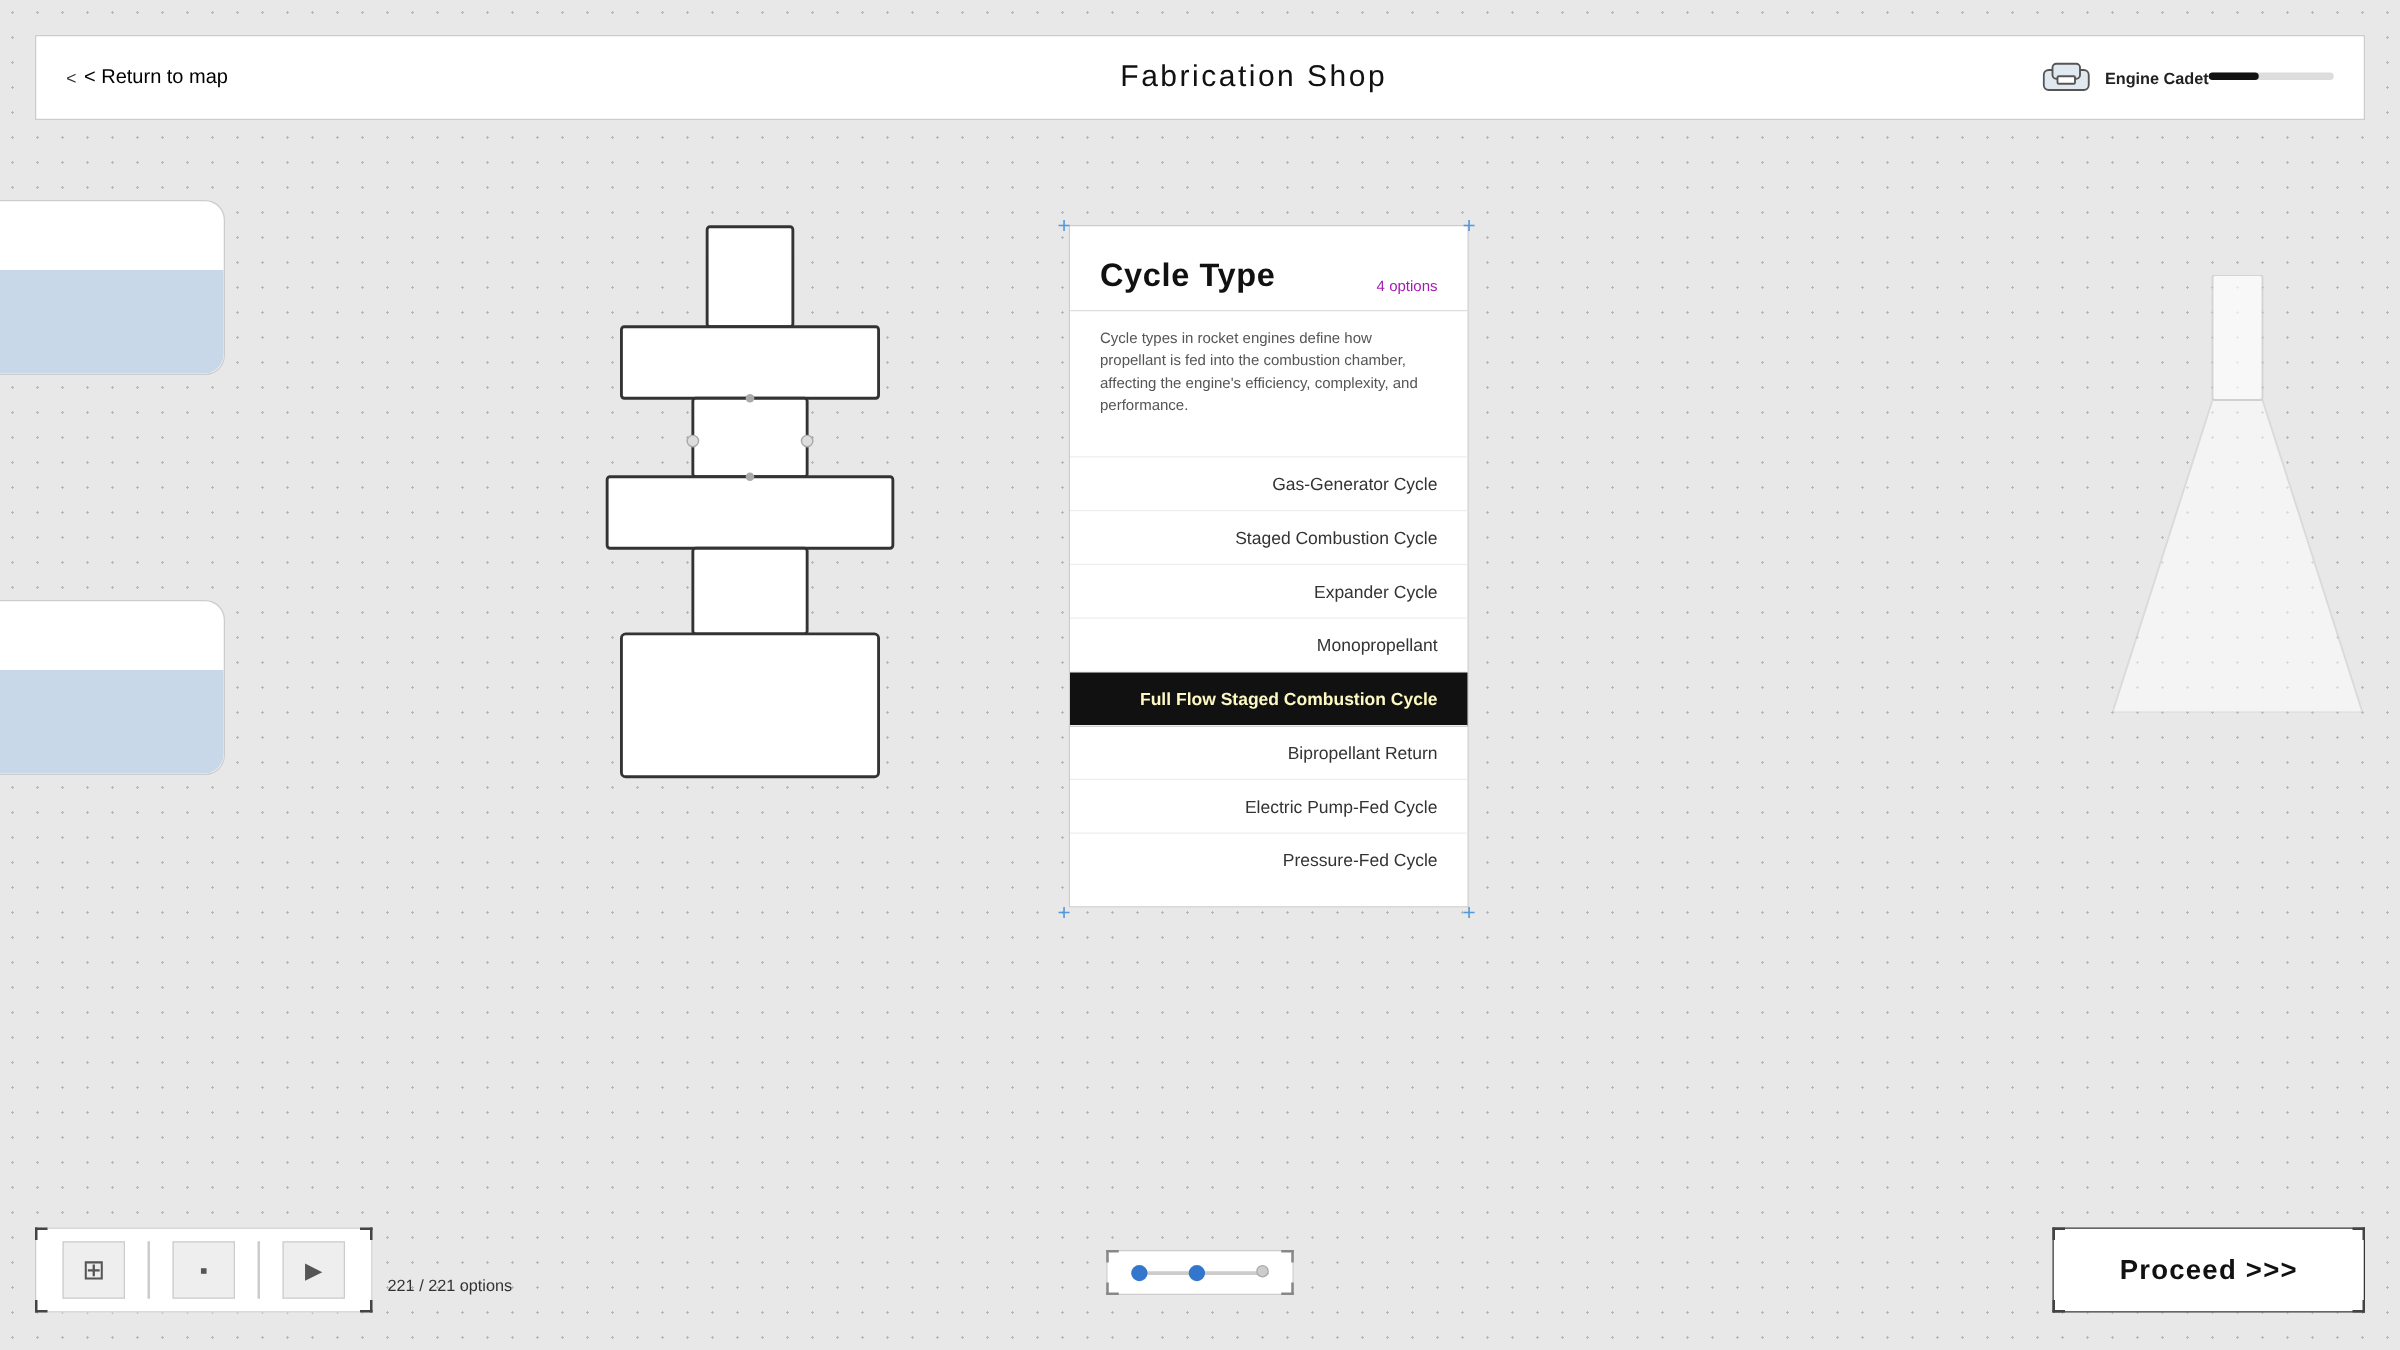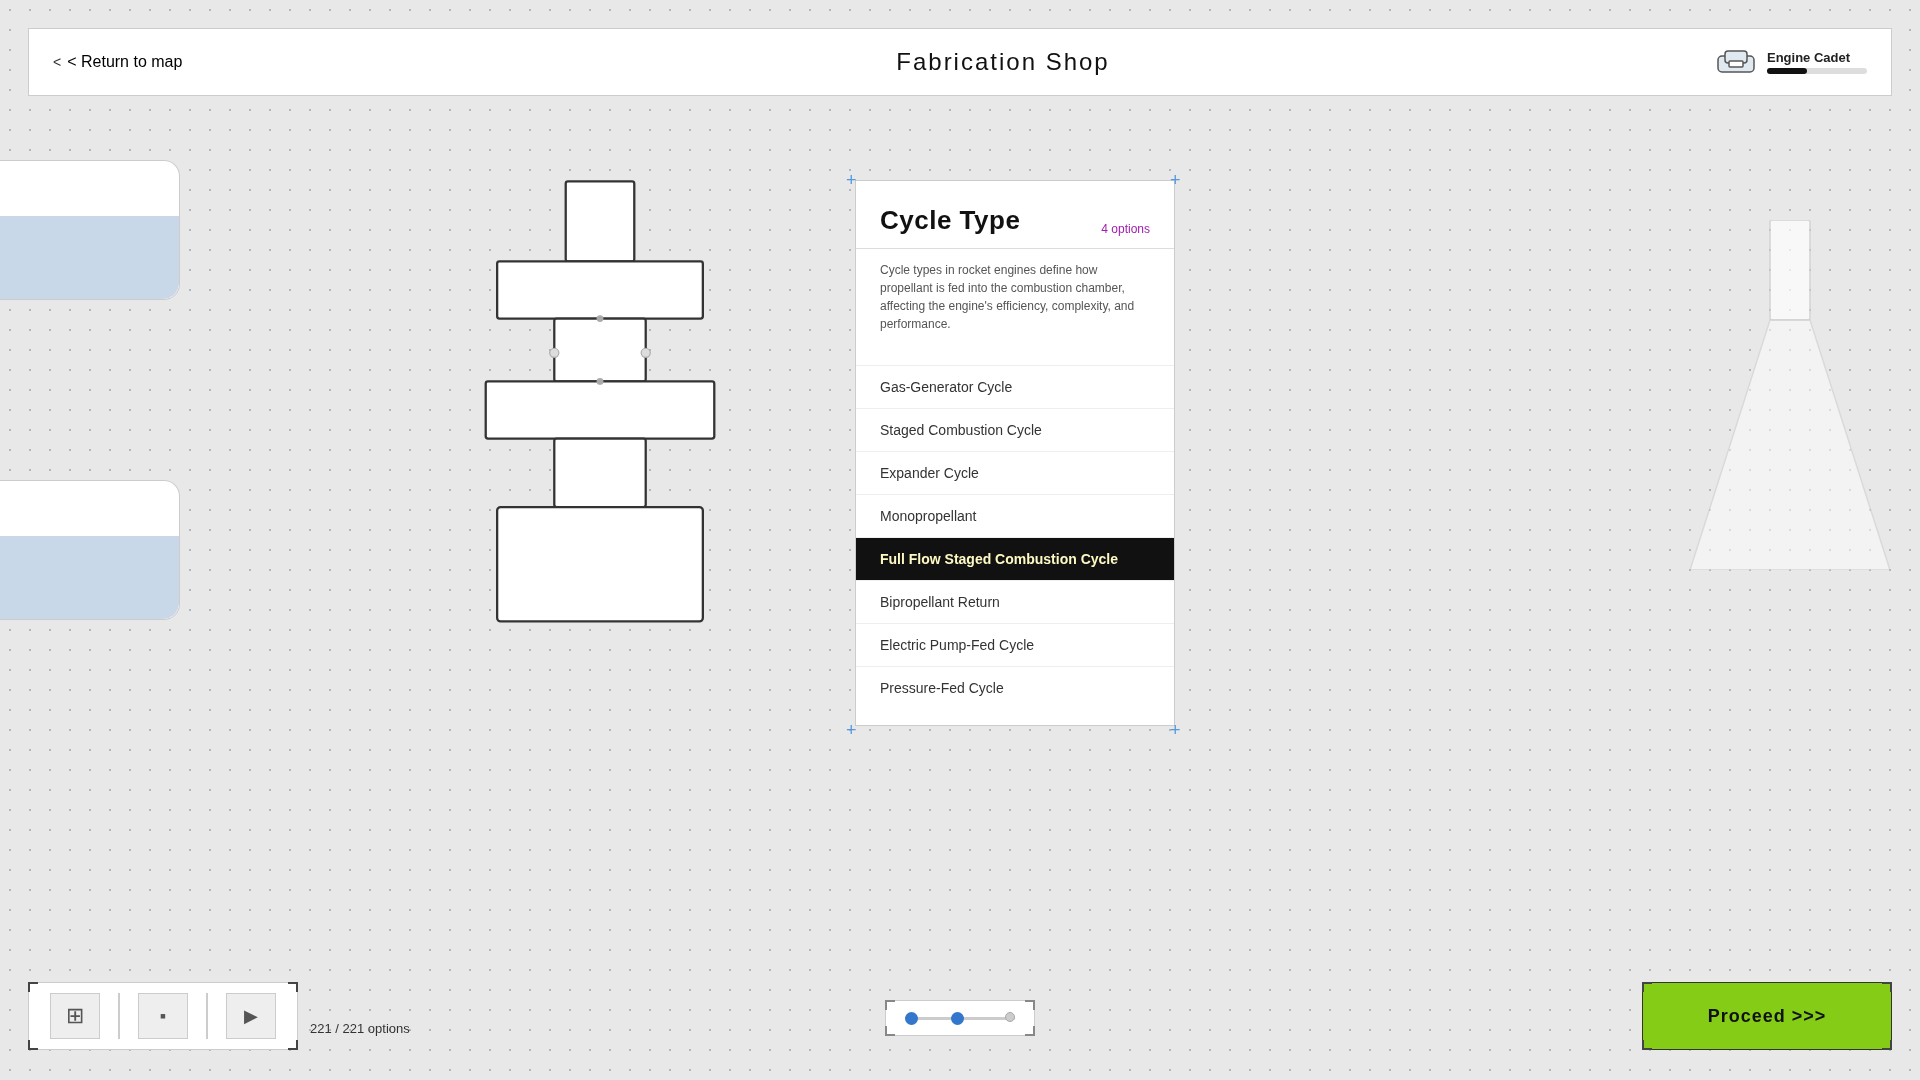--- a/index.html
+++ b/index.html
@@ -53,21 +53,21 @@
       align-items: center;
       gap: 12px;
       margin-left: auto;
     }
     .helmet-icon {
       width: 38px;
       height: 28px;
     }
     .user-info {
       display: flex;
-      flex-direction: column;
+      flex-direction: row;
       align-items: flex-start;
       justify-content: flex-end;
     }
     .user-name {
       font-size: 13px;
       font-weight: 600;
       color: #222;
     }
     .xp-bar-container {
       width: 100px;
@@ -172,20 +172,21 @@
     }
     .cycle-list {
       list-style: none;
     }
     .cycle-item {
       padding: 13px 24px;
       font-size: 14px;
       color: #333;
       border-bottom: 1px solid #eee;
       cursor: pointer;
+      text-align: right;
     }
     .cycle-item:last-child {
       border-bottom: none;
     }
     .cycle-item.selected {
       background: #111;
       color: #fef9c3;
       font-weight: 600;
     }
 
@@ -272,26 +273,26 @@
       border: 1.5px solid #aaa;
     }
 
     
     .proceed-btn {
       position: absolute;
       bottom: 30px;
       right: 28px;
       width: 250px;
       height: 68px;
-      background: #84cc16;
+      background: #ffffff;
       border: 1.5px solid #333;
       display: flex;
       align-items: center;
       justify-content: center;
-      font-size: 18px;
+      font-size: 22px;
       font-weight: 700;
       letter-spacing: 1px;
       color: #111;
       cursor: pointer;
     }
 
     
     .corner-mark {
       position: absolute;
       width: 10px;

